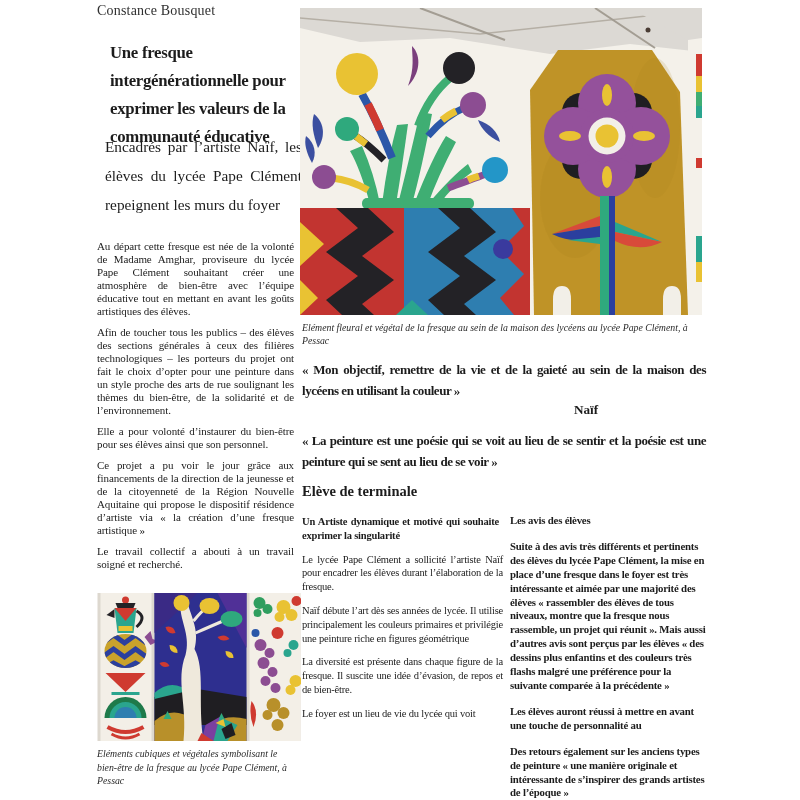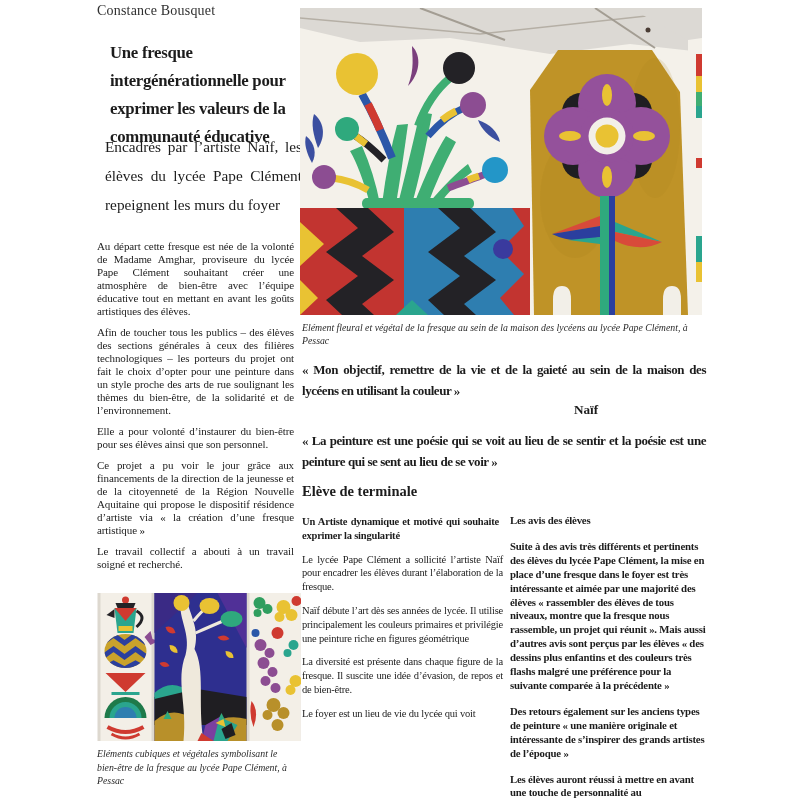--- a/index.html
+++ b/index.html
@@ -153,22 +153,22 @@
   <p class="colhead">Un Artiste dynamique et motivé qui souhaite exprimer la singularité</p>
   <p>Le lycée Pape Clément a sollicité l’artiste Naïf pour encadrer les élèves durant l’élaboration de la fresque.</p>
   <p>Naïf débute l’art dès ses années de lycée. Il utilise principalement les couleurs primaires et privilégie une peinture riche en figures géométrique</p>
   <p>La diversité est présente dans chaque figure de la fresque. Il suscite une idée d’évasion, de repos et de bien-être.</p>
   <p>Le foyer est un lieu de vie du lycée qui voit</p>
 </div>
 
 <div class="abs rightcol">
   <p class="colhead">Les avis des élèves</p>
   <p>Suite à des avis très différents et pertinents des élèves du lycée Pape Clément, la mise en place d’une fresque dans le foyer est très intéressante et aimée par une majorité des élèves « rassembler des élèves de tous niveaux, montre que la fresque nous rassemble, un projet qui réunit ». Mais aussi d’autres avis sont perçus par les élèves « des dessins plus enfantins et des couleurs très flashs malgré une préférence pour la suivante comparée à la précédente »</p>
+  <p>Les élèves auront réussi à mettre en avant une touche de personnalité au</p>
   <p>Des retours également sur les anciens types de peinture « une manière originale et intéressante de s’inspirer des grands artistes de l’époque »</p>
-  <p>Les élèves auront réussi à mettre en avant une touche de personnalité au</p>
 </div>
 
 <figure class="abs fig-bottom">
   <svg viewBox="0 0 203 148" width="204" height="148">
     <rect x="0" y="0" width="203" height="148" fill="#ddd8cf"></rect>
 
     <g>
       <rect x="3" y="0" width="51" height="148" fill="#f3efe7"></rect>
       <circle cx="28" cy="7" r="3.5" fill="#cf3a30"></circle>
       <polygon points="18,10 38,10 36,15 20,15" fill="#232226"></polygon>

